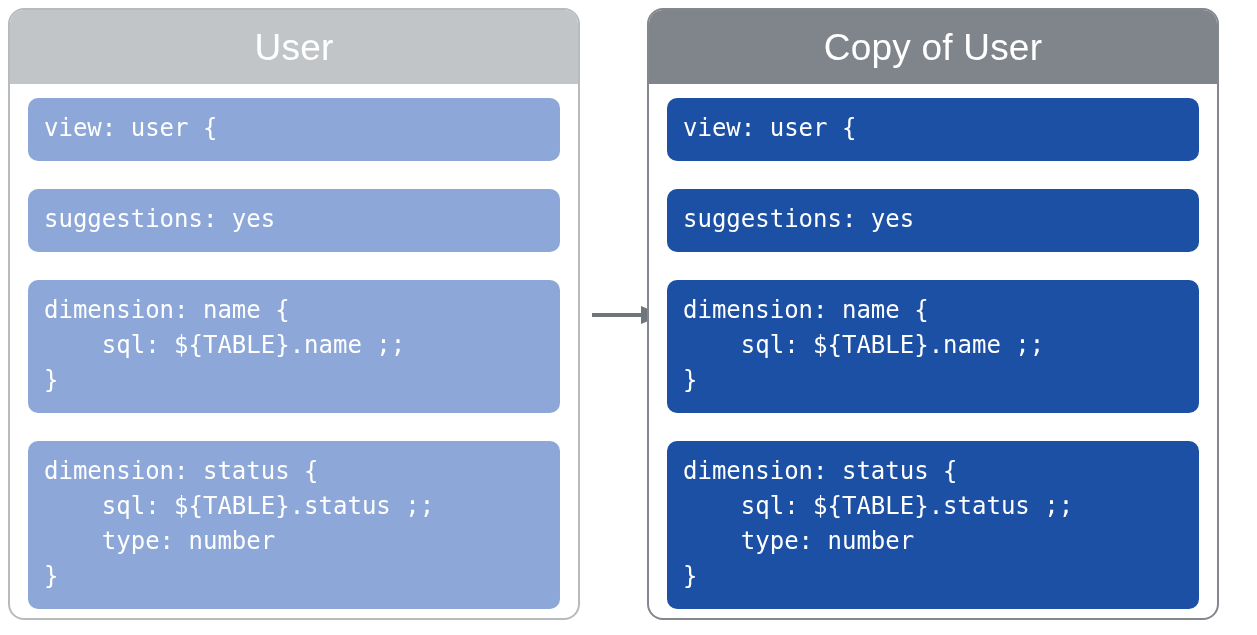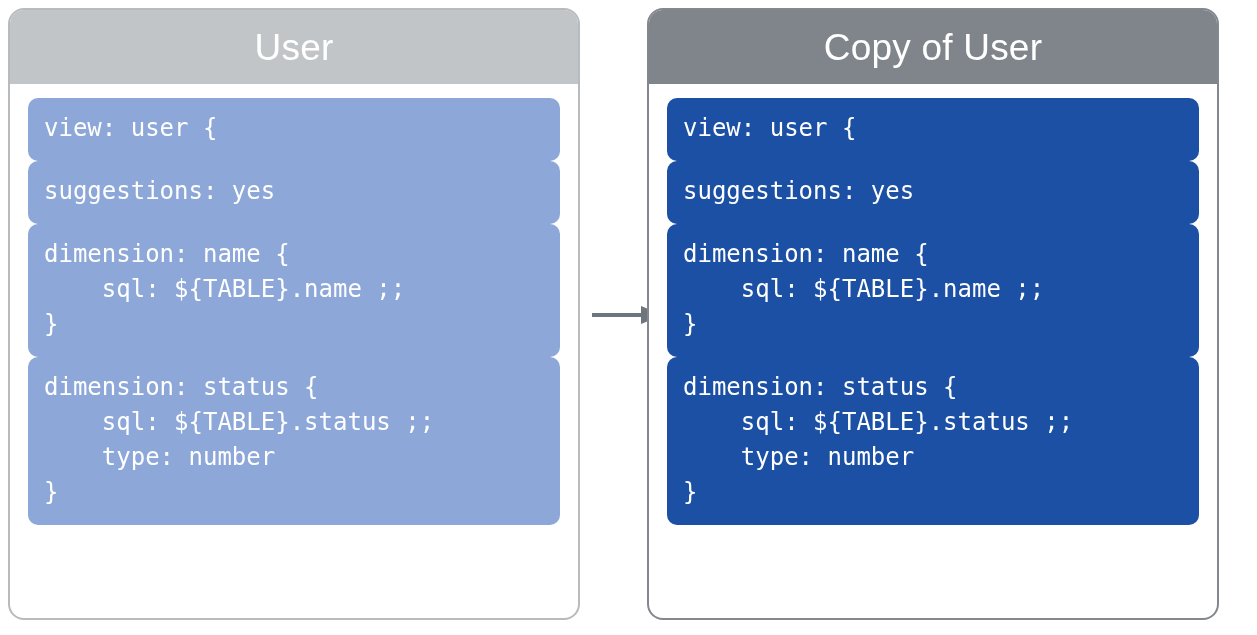--- a/index.html
+++ b/index.html
@@ -51,21 +51,21 @@
     letter-spacing: 0.2px;
     font-weight: 400;
     white-space: nowrap;
   }
 
   .panel-body {
     padding: 14px 18px 16px 18px;
     box-sizing: border-box;
     display: flex;
     flex-direction: column;
-    gap: 0;
+    gap: 28px;
   }
 
   
   .code-block {
     border-radius: 10px;
     padding: 13px 16px 15px 16px;
     box-sizing: border-box;
     font-family: "DejaVu Sans Mono", "Liberation Mono", monospace;
     font-size: 24px;
     line-height: 35px;

